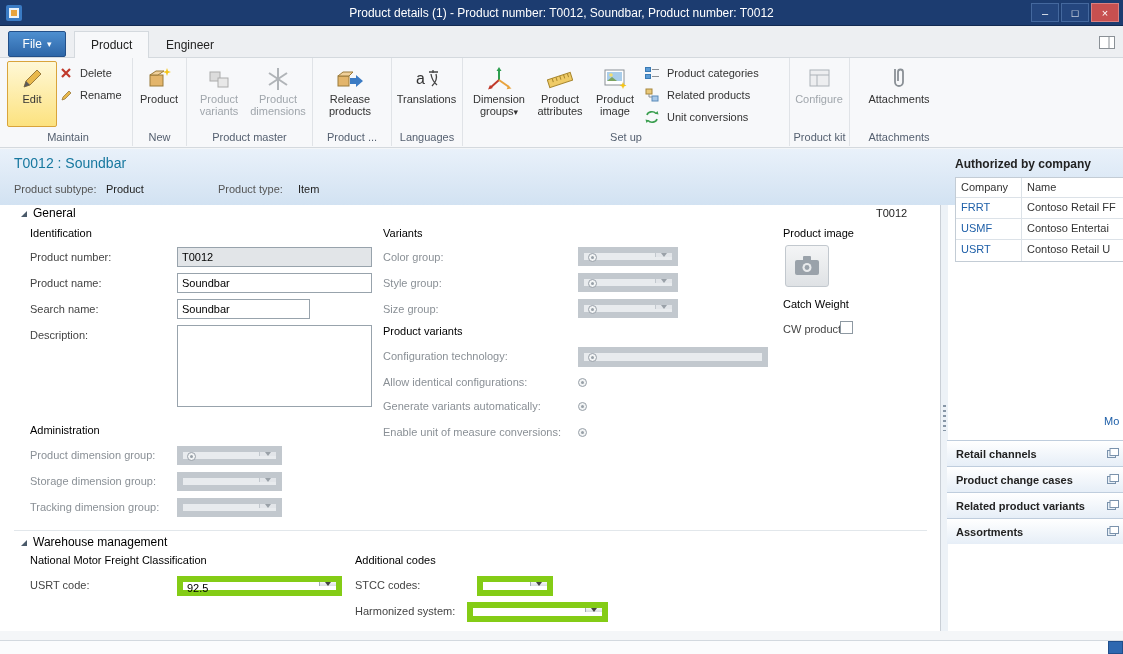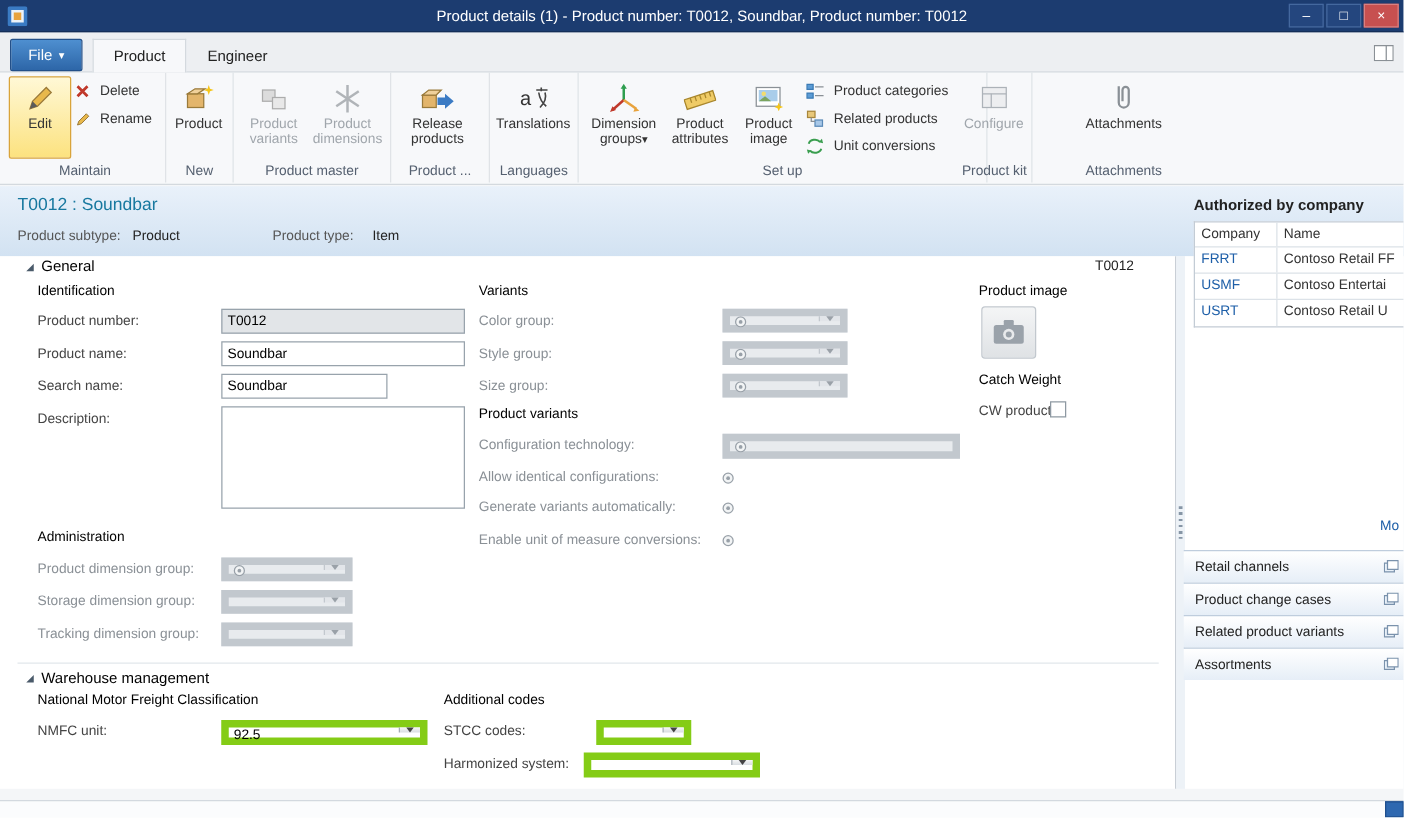--- a/index.html
+++ b/index.html
@@ -63,21 +63,21 @@
   .fb-title{position:absolute;left:955px;top:157px;font-weight:bold;color:#222;font-size:12px}
   .ftable{position:absolute;left:955px;top:177px;width:168px;background:#fff;border:1px solid #C3CCD5;border-right:none}
   .trow{display:flex;height:20px;border-bottom:1px solid #DCE2E8}
   .trow.d{height:21px}
   .trow:last-child{border-bottom:none}
   .tc{padding:3px 5px;overflow:hidden;white-space:nowrap}
   .tc.c1{width:66px;border-right:1px solid #DCE2E8}
   .tc.c2{flex:1}
   .link{color:#1E5FA8}
   .more{position:absolute;left:1104px;top:415px;width:19px;overflow:hidden;color:#1E5FA8;white-space:nowrap}
-  .fbox{position:absolute;left:947px;width:176px;height:26px;background:linear-gradient(#FFFFFF,#E6EEF7);border-top:1px solid #BFCDDD;display:flex;align-items:center;padding-left:9px;font-weight:normal;color:#222;cursor:default}
+  .fbox{position:absolute;left:947px;width:176px;height:26px;background:linear-gradient(#FFFFFF,#E6EEF7);border-top:1px solid #BFCDDD;display:flex;align-items:center;padding-left:9px;font-weight:bold;color:#222;cursor:default}
   .fico{position:absolute;right:4px;top:7px;line-height:0}
   
   .statusbar{position:absolute;left:0;top:640px;width:1123px;height:14px;background:#FBFCFD;border-top:1px solid #D3D9DF}
   .grip{position:absolute;right:0;top:641px;width:15px;height:13px;background:#2E68B0;border:1px solid #1F4E8C}
 </style>
 </head>
 <body>
 
 <div class="screen">
 
@@ -269,21 +269,21 @@
               <path d="M12 9 a5 4 0 0 1 -9 1.5" stroke="#3A9E4F" fill="none" stroke-width="1.6"></path>
               <path d="M1.5 13 l-1 -3.5 3.5 0.8 z" fill="#3A9E4F"></path>
             </svg>
           <span>Unit conversions</span>
         </div>
       </div>
     </div>
     <div class="glabel">Set up</div>
   </div>
 
-  <div class="rgroup" style="left:766px;width:60px">
+  <div class="rgroup" style="left:790px;width:60px">
     <div class="gbody">
       <div class="rbtn dis" style="width:52px">
         <svg width="26" height="26">
             <rect x="4" y="5" width="19" height="16" fill="#EDEEF0" stroke="#ACB2B8"></rect>
             <line x1="4" y1="10" x2="23" y2="10" stroke="#ACB2B8"></line>
             <line x1="11" y1="10" x2="11" y2="21" stroke="#ACB2B8"></line>
           </svg>
         <span class="cap">Configure</span>
       </div>
     </div>
@@ -408,21 +408,21 @@
   <span class="lbl" style="left:783px;top:323px">CW product:</span>
   <span class="chk" style="left:840px;top:321px"></span>
 
   <div class="divider" style="top:530px"></div>
   <span class="trimark" style="left:20px;top:539px"><svg width="8" height="8">
         <path d="M7 1 v6 h-6 z" fill="#4A5A6A"></path>
       </svg></span>
   <div class="hdr" style="left:33px;top:535px">Warehouse management</div>
 
   <div class="shdr" style="left:30px;top:554px">National Motor Freight Classification</div>
-  <span class="lbl" style="left:30px;top:579px">NMFC unit:</span>
+  <span class="lbl" style="left:30px;top:579px">USRT code:</span>
   <div class="combo" style="left:177px;top:576px;width:165px;height:20px">
     <div class="val">92.5</div>
     <div class="dd">
         <span class="tri"></span>
       </div>
   </div>
 
   <div class="shdr" style="left:355px;top:554px">Additional codes</div>
   <span class="lbl" style="left:355px;top:579px">STCC codes:</span>
   <div class="combo" style="left:477px;top:576px;width:76px;height:20px">

